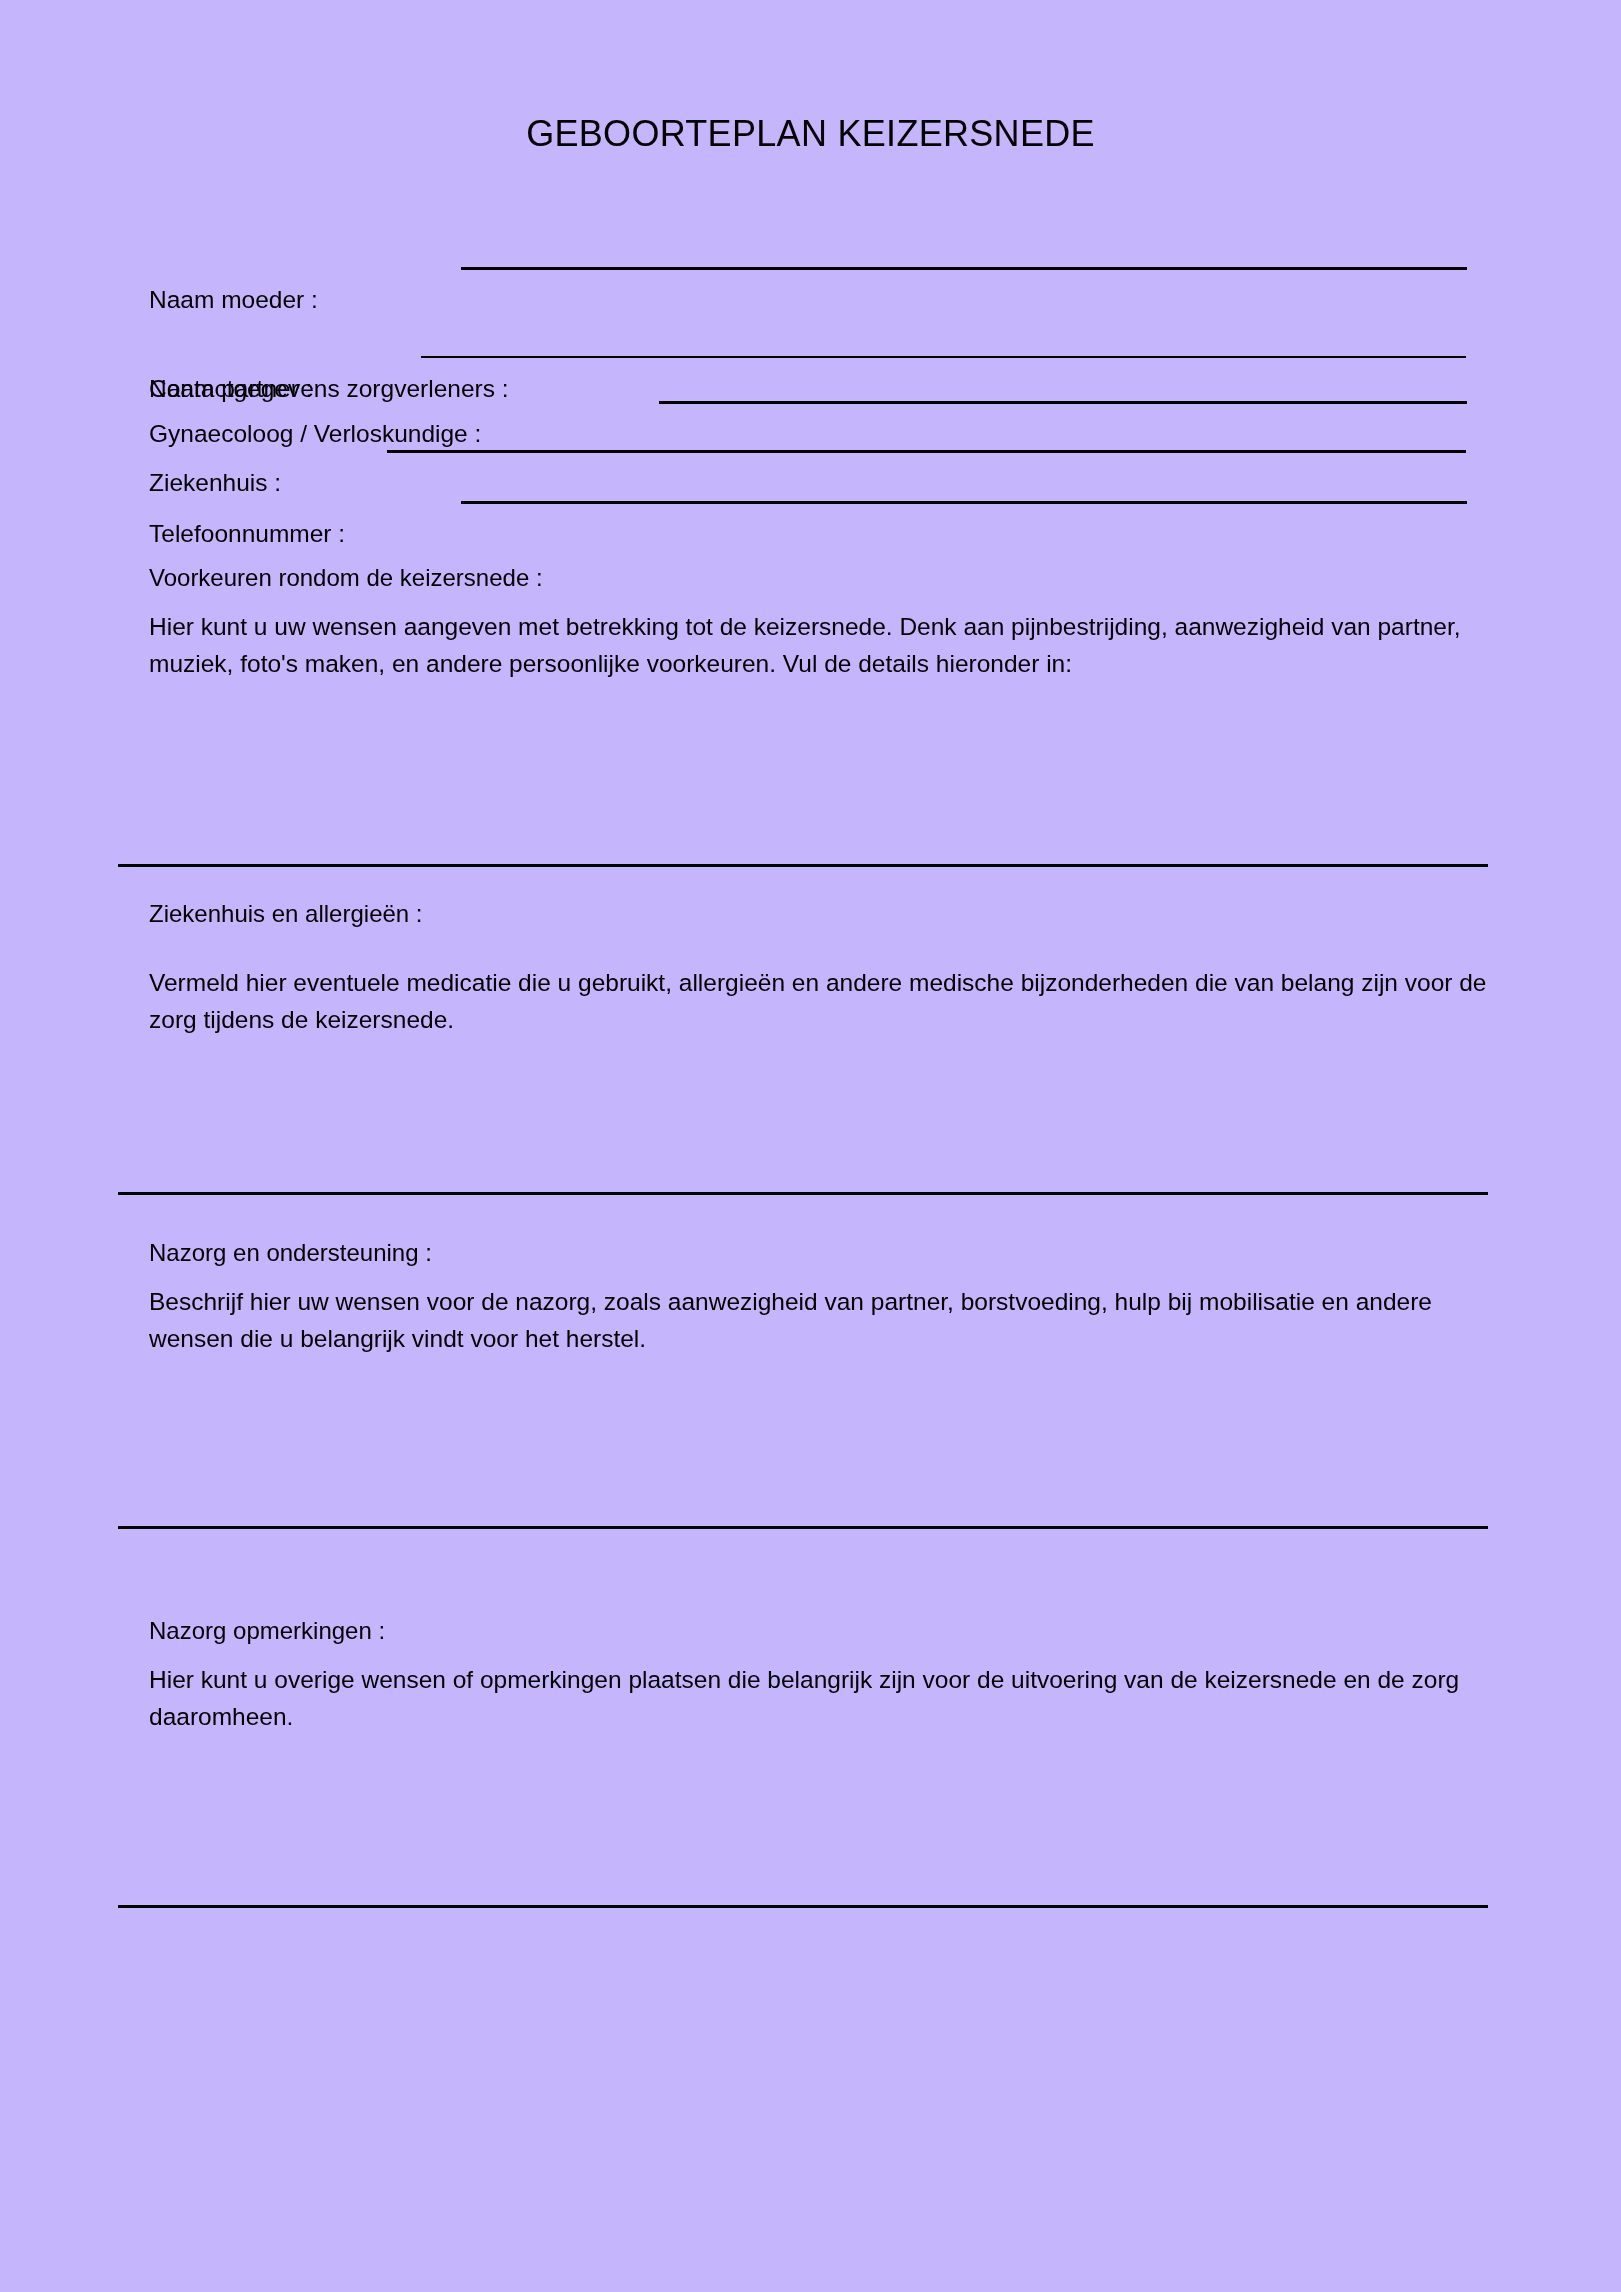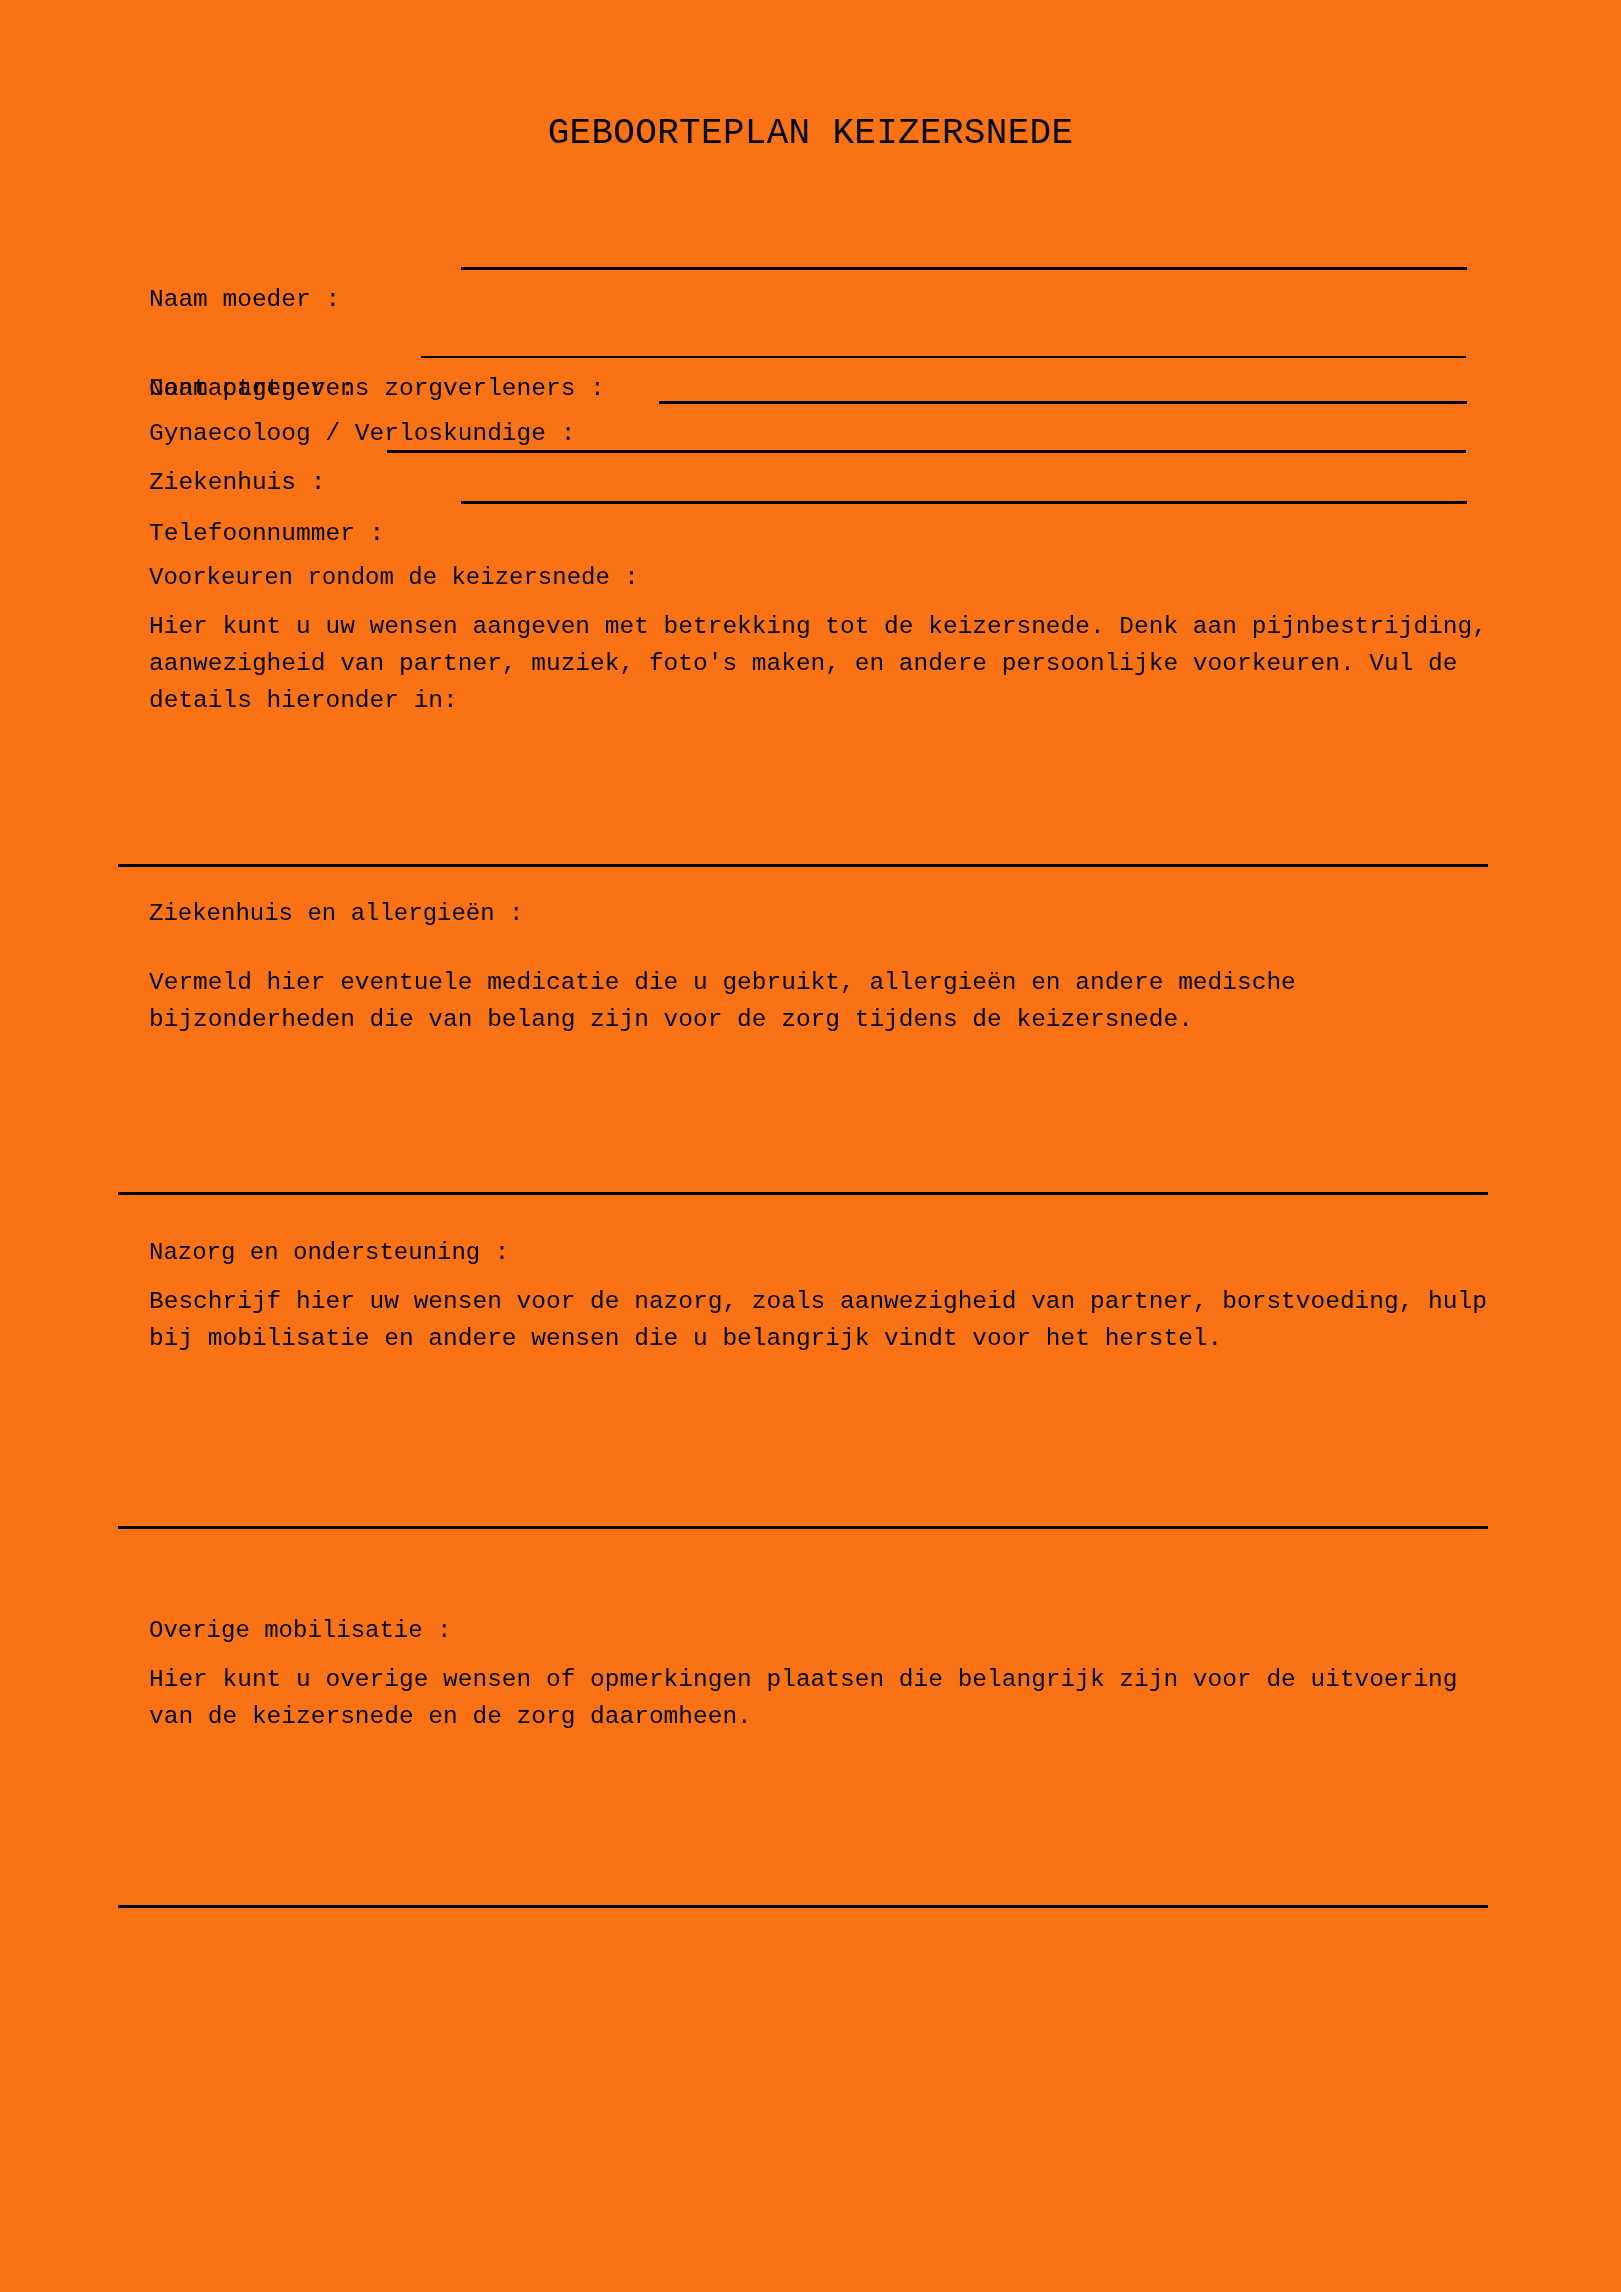--- a/index.html
+++ b/index.html
@@ -4,22 +4,22 @@
 <style>
   html, body {
     margin: 0;
     padding: 0;
     background: #ffffff;
   }
   .page {
     position: relative;
     width: 1621px;
     height: 2293px;
-    background: #f97316;
-    font-family: Liberation Mono, monospace;
+    background: #c4b5fd;
+    font-family: Liberation Sans, sans-serif;
     color: #000000;
     overflow: hidden;
   }
 
   
   .doc-title {
     position: absolute;
     left: 0;
     top: 113px;
     width: 1621px;
@@ -103,18 +103,18 @@
   <div class="rule" style="left:118px; top:864px; width:1370px;"></div>
 
   <div class="section-heading" style="left:149px; top:900px;">Ziekenhuis en allergieën :</div>
   <div class="section-body" style="left:149px; top:944px;margin-top:20px;">Vermeld hier eventuele medicatie die u gebruikt, allergieën en andere medische bijzonderheden die van belang zijn voor de zorg tijdens de keizersnede.</div>
   <div class="rule" style="left:118px; top:1192px; width:1370px;"></div>
 
   <div class="section-heading" style="left:149px; top:1239px;">Nazorg en ondersteuning :</div>
   <div class="section-body" style="left:149px; top:1283px;">Beschrijf hier uw wensen voor de nazorg, zoals aanwezigheid van partner, borstvoeding, hulp bij mobilisatie en andere wensen die u belangrijk vindt voor het herstel.</div>
   <div class="rule" style="left:118px; top:1526px; width:1370px;"></div>
 
-  <div class="section-heading" style="left:149px; top:1617px;">Overige mobilisatie :</div>
+  <div class="section-heading" style="left:149px; top:1617px;">Nazorg opmerkingen :</div>
   <div class="section-body" style="left:149px; top:1661px;">Hier kunt u overige wensen of opmerkingen plaatsen die belangrijk zijn voor de uitvoering van de keizersnede en de zorg daaromheen.</div>
   <div class="rule" style="left:118px; top:1905px; width:1370px;"></div>
 
 </div>
 
 
 </body></html>

